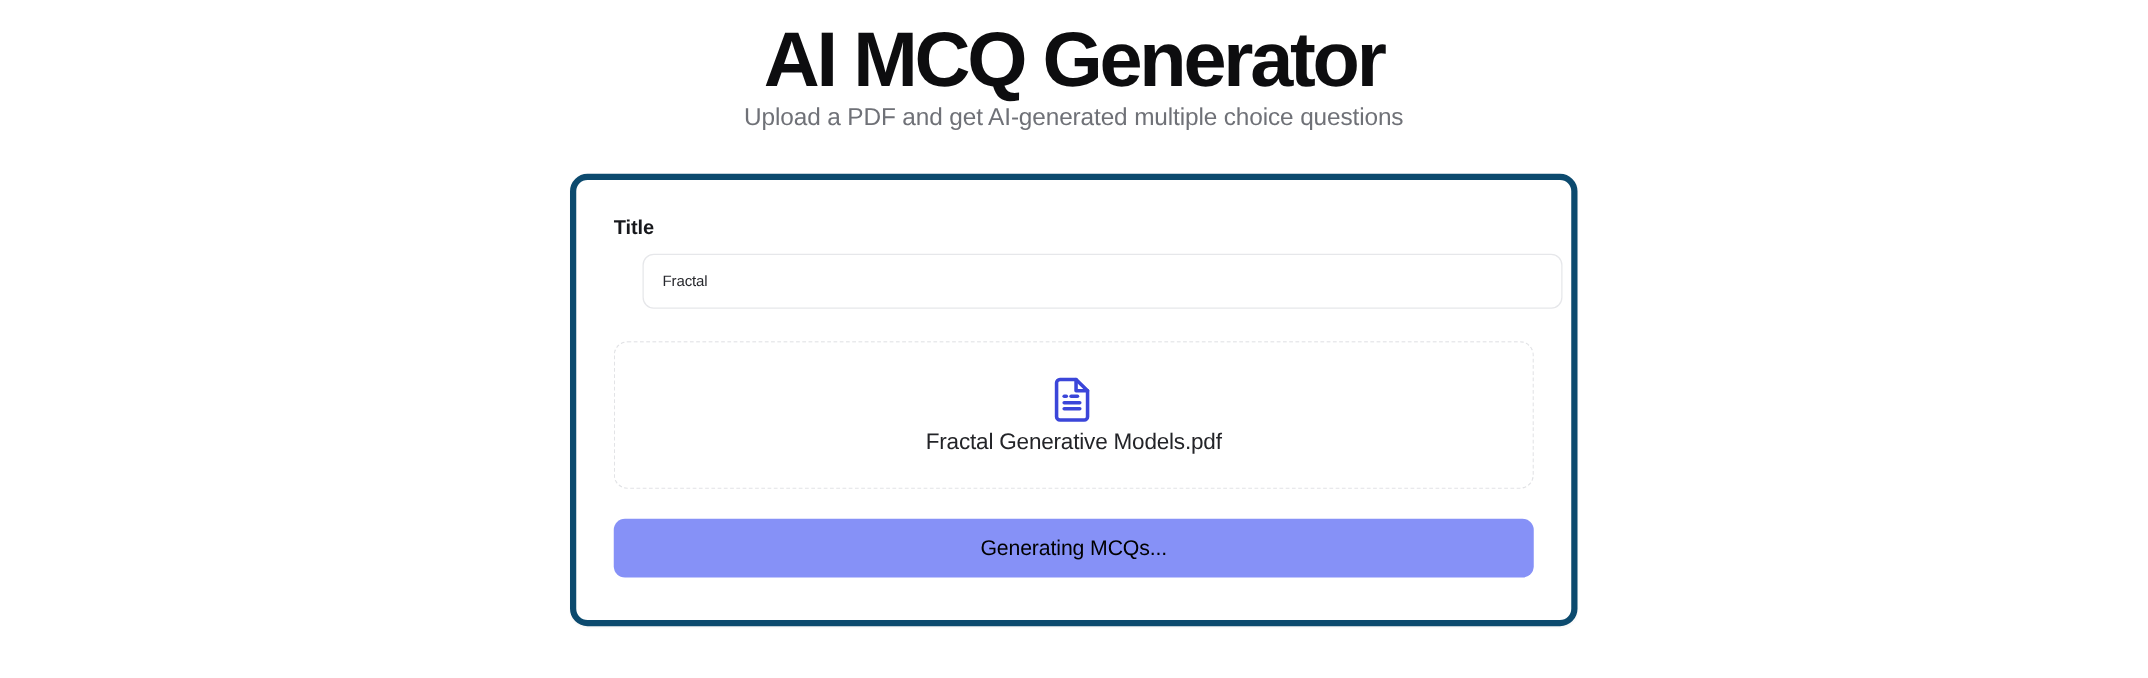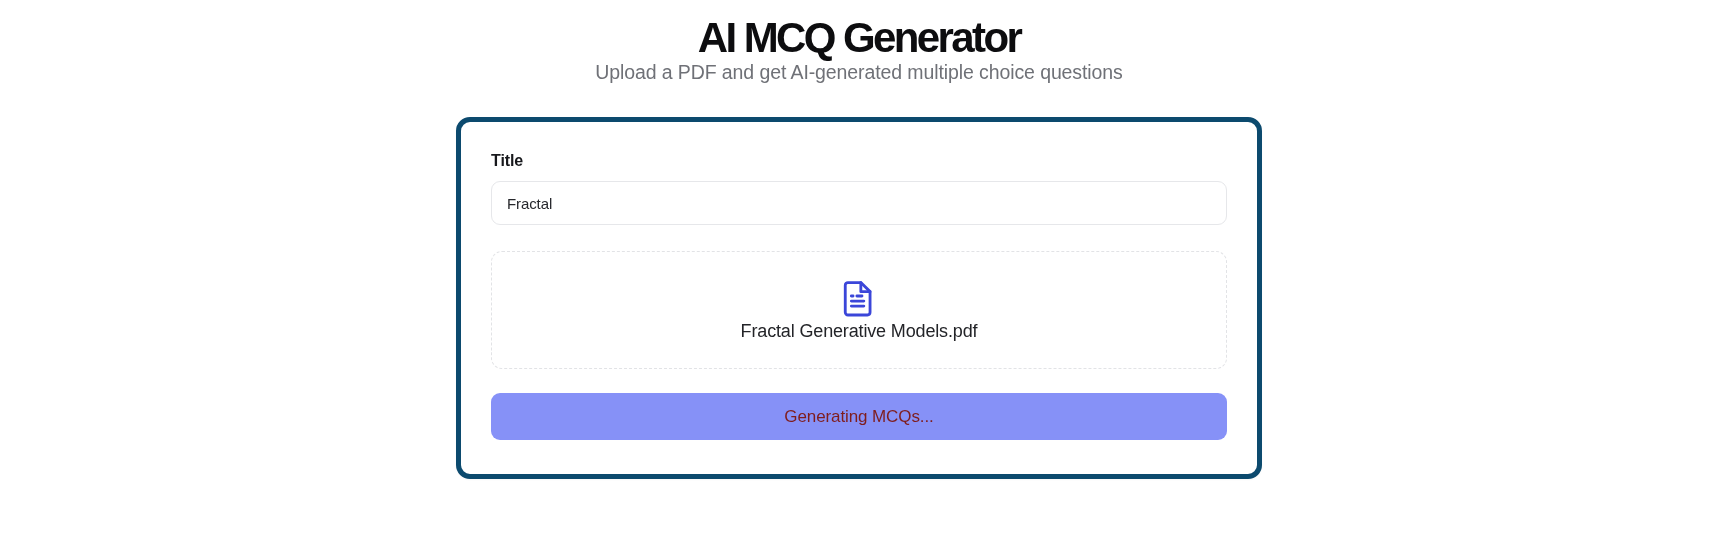--- a/index.html
+++ b/index.html
@@ -21,21 +21,21 @@
     height: 542px;
     display: flex;
     flex-direction: column;
     align-items: center;
     background: #ffffff;
   }
 
   
   .app-title {
     margin-top: 14px;
-    font-size: 42px;
+    font-size: 62px;
     font-weight: 800;
     letter-spacing: -2.6px;
     color: #0d0d0f;
     line-height: 1.12;
   }
 
   .app-subtitle {
     font-size: 19.5px;
     font-weight: 400;
     color: #6f7177;
@@ -66,24 +66,25 @@
 
   
   .text-input {
     width: 100%;
     height: 44px;
     border: 1px solid #e6e7ea;
     border-radius: 9px;
     background: #ffffff;
     padding: 12px 15px;
     font-family: "Liberation Sans", sans-serif;
-    font-size: 15px;
+    font-size: 12px;
     color: #26272c;
     letter-spacing: -0.1px;
     outline: none;
+    margin-left: 23px;
   }
   .text-input::placeholder { color: #a4a6ad; }
 
   .field-group-spacer { height: 26px; }
 
   
   .dropzone {
     width: 100%;
     height: 118px;
     border: 1.6px dashed #e2e3e6;
@@ -105,21 +106,21 @@
   }
 
   
   .submit-button {
     margin-top: 24px;
     width: 100%;
     height: 47px;
     border: none;
     border-radius: 9px;
     background: #8691f7;
-    color: #7f1d1d;
+    color: #000000;
     font-family: "Liberation Sans", sans-serif;
     font-size: 17px;
     font-weight: 500;
     letter-spacing: -0.1px;
     display: flex;
     align-items: center;
     justify-content: center;
     cursor: default;
   }
 </style>

